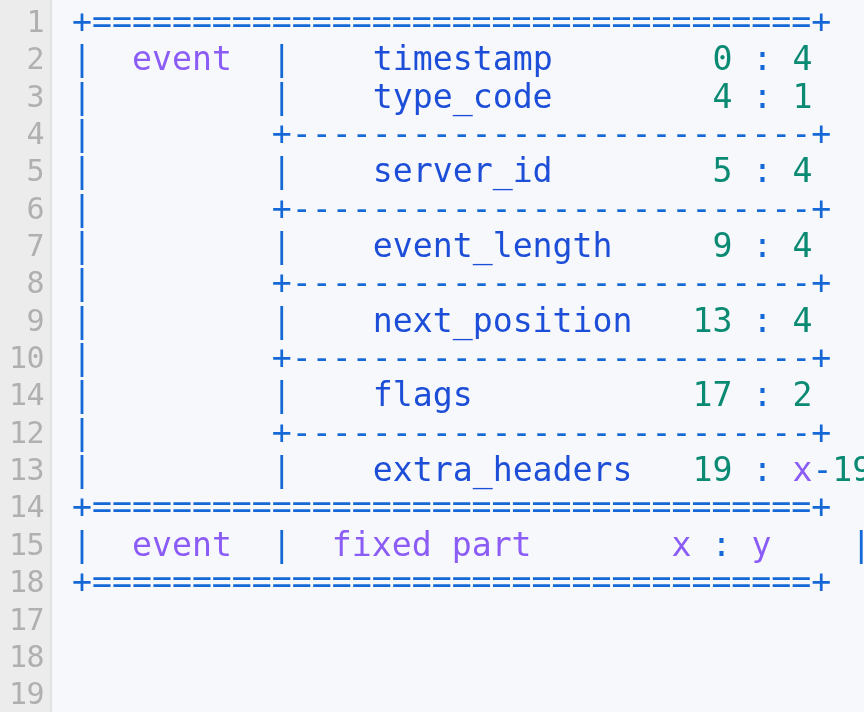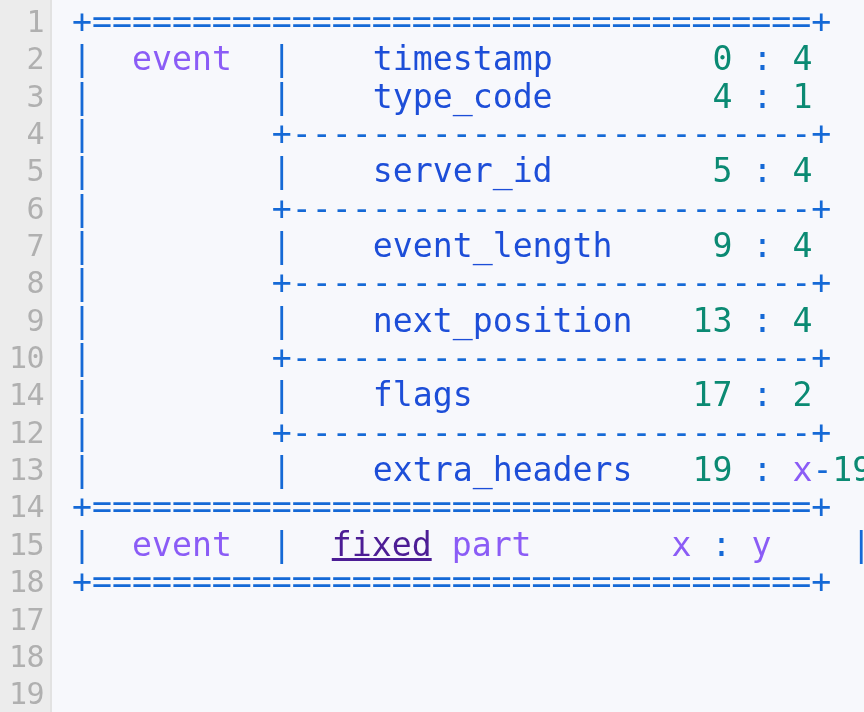--- a/index.html
+++ b/index.html
@@ -57,21 +57,21 @@
     font-size: 33.2px;
     letter-spacing: 0px;
     font-family: "DejaVu Sans Mono", "Liberation Mono", monospace;
     color: #101020;
   }
   .tok-box   { color: #1569d6; }   
   .tok-op    { color: #1569d6; }   
   .tok-label { color: #8b5cf6; }   
   .tok-name  { color: #1d4ed8; margin-left: 41px; }   
   .tok-num   { color: #0b8a73; }   
-  .tok-kw    { color: #4c1d95; text-decoration: underline; }   
+  .tok-kw    { color: #8b5cf6; }   
   .tok-sp    { color: transparent; }
 </style>
 </head>
 <body>
 
 <div id="app">
 
   <div id="gutter">
       <div class="gutter-line">1</div>
       <div class="gutter-line">2</div>

